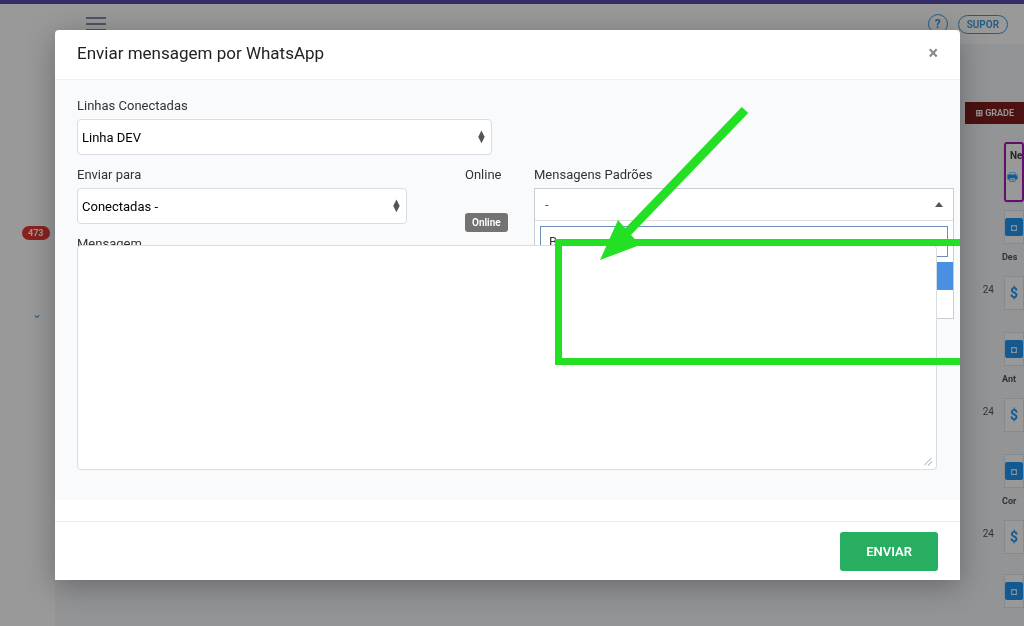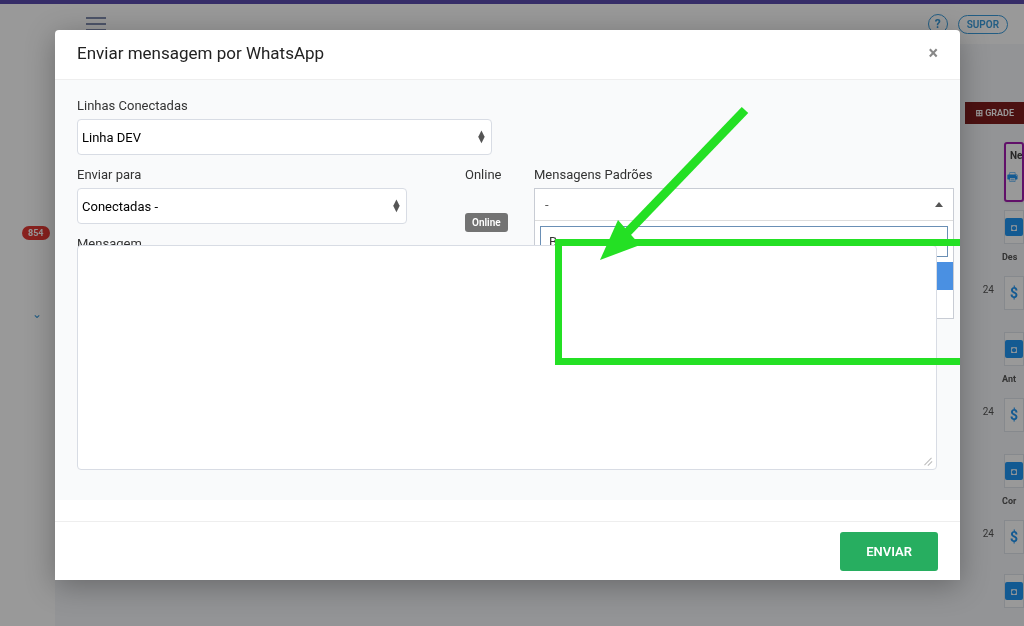--- a/index.html
+++ b/index.html
@@ -387,21 +387,21 @@
       <span></span>
       <span></span>
   </div>
   <div class="top-right">
     <div class="help-icon">?</div>
     <div class="support-btn">SUPOR</div>
   </div>
 </div>
 
 <div class="sidebar">
-  <div class="badge">854</div>
+  <div class="badge">473</div>
   <div class="chevron">⌄</div>
 </div>
 
 <div class="content-area">
   <div class="grade-btn"><span>⊞ </span><span>GRADE</span></div>
   <div class="card card-ne">Ne</div>
   <div class="print-icon">🖶</div>
   <div class="mini-card" style="top:166px;">
       <div class="mini-icon-blue">◘</div>
     </div>

